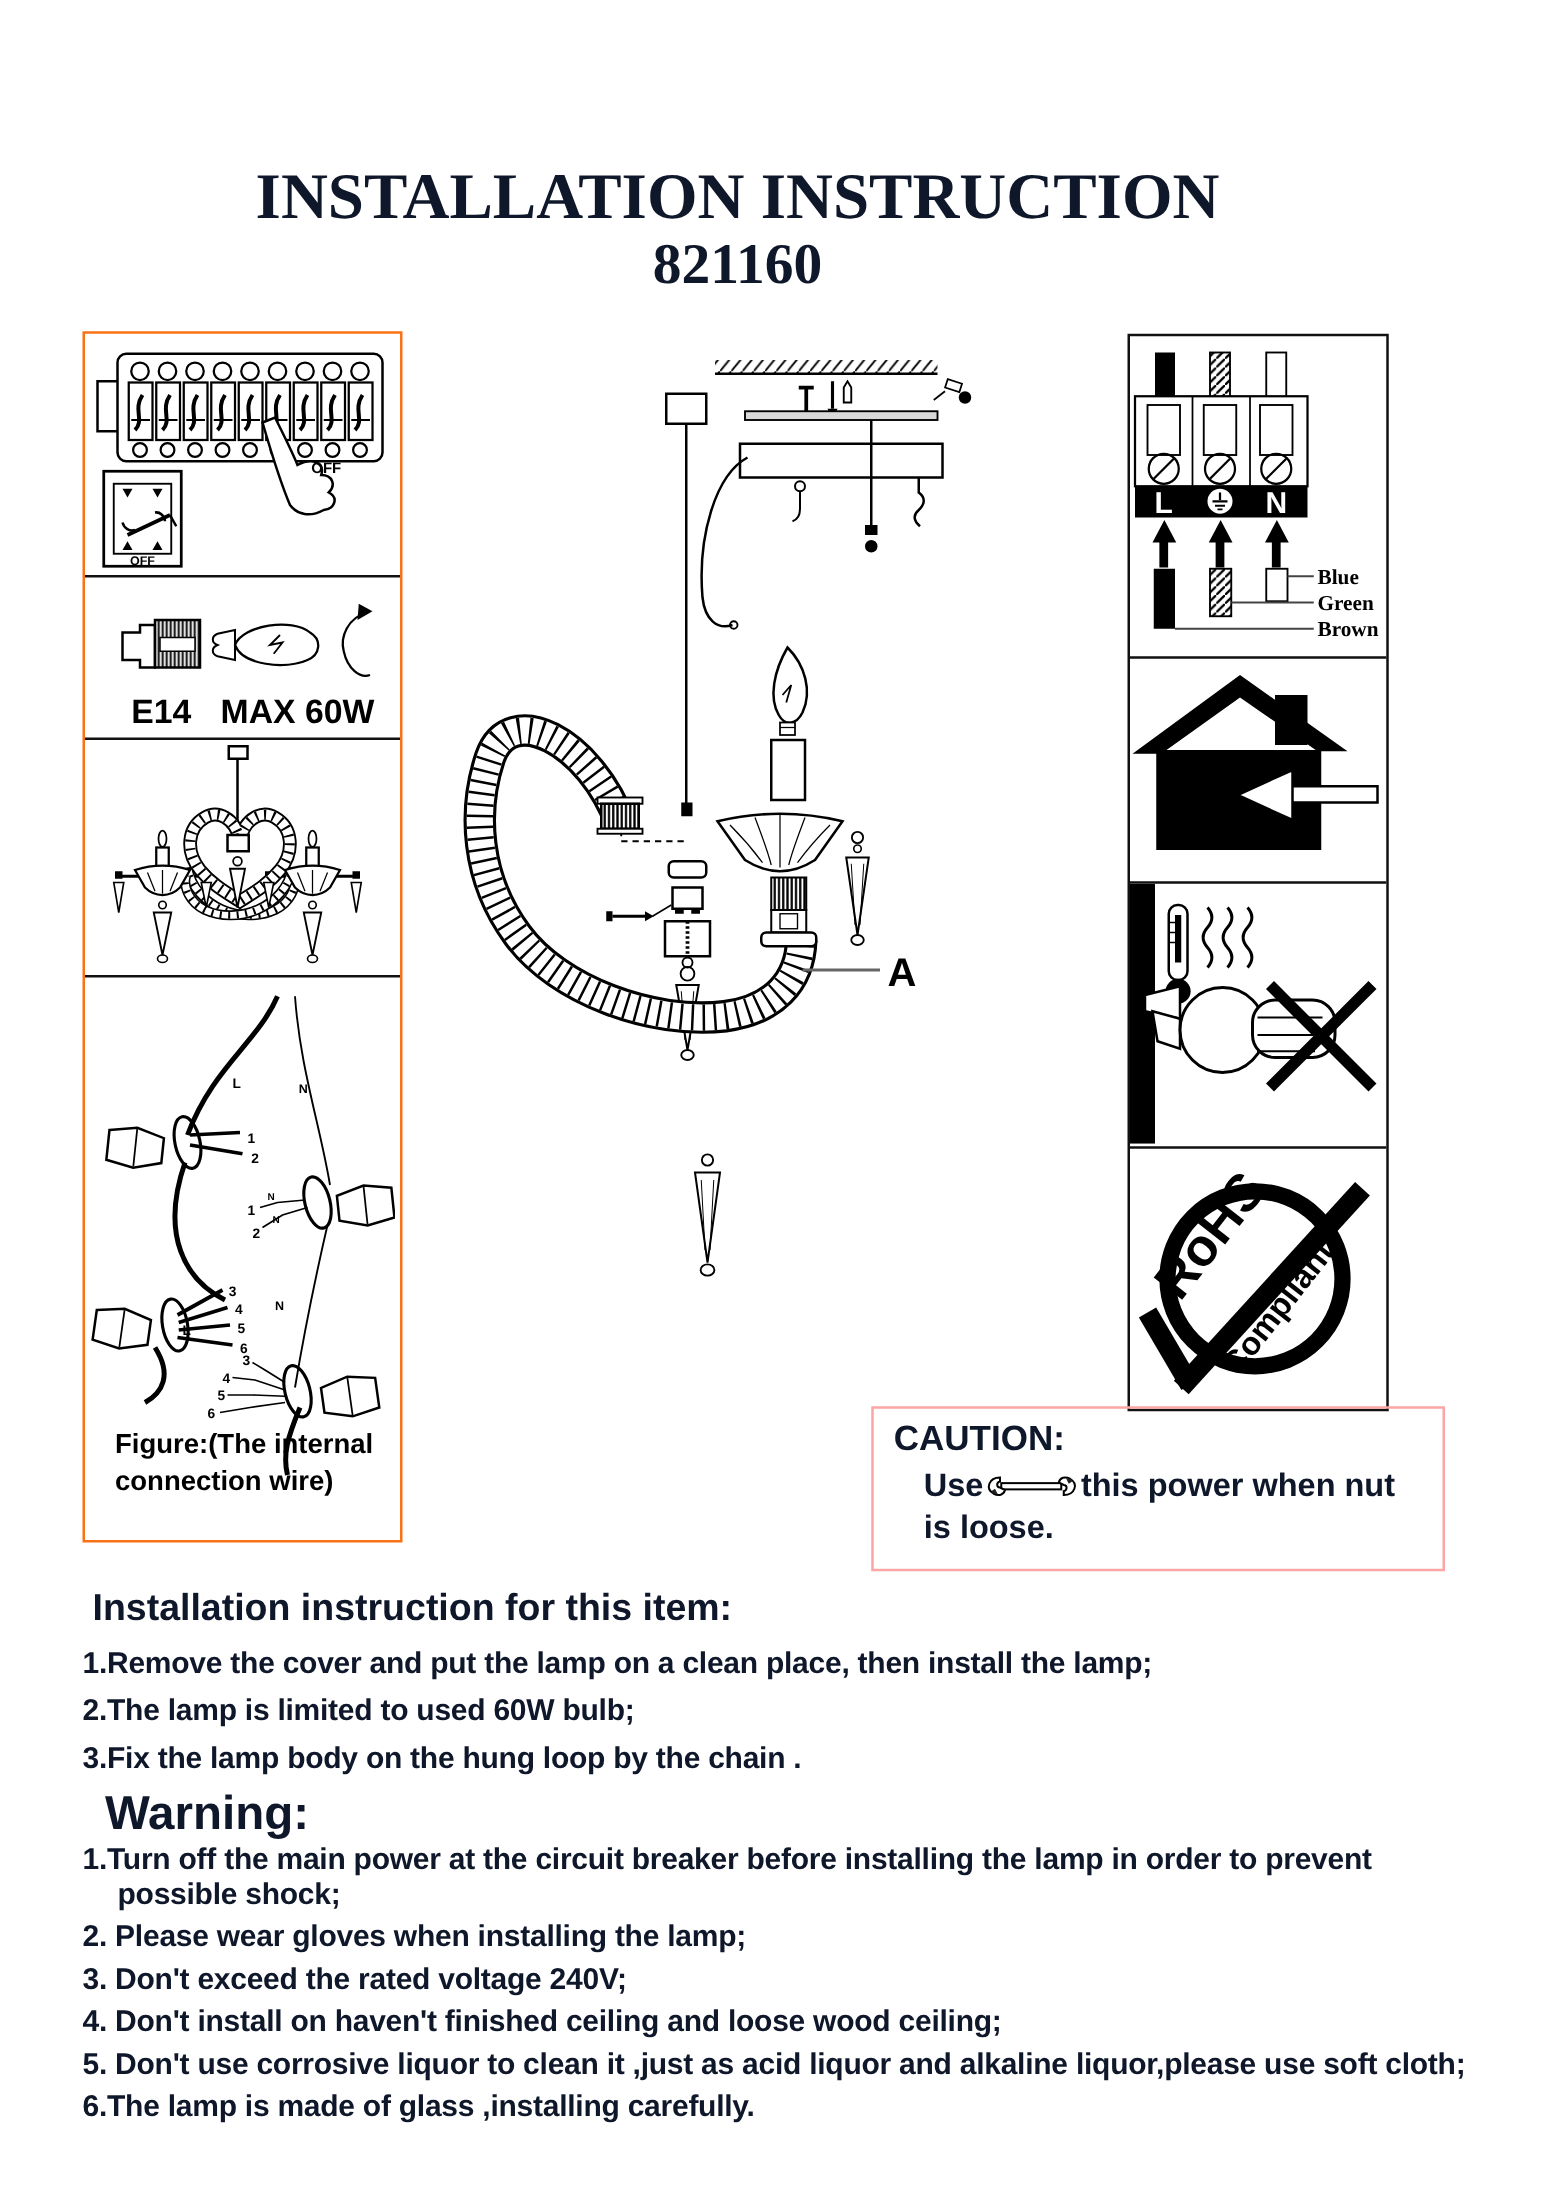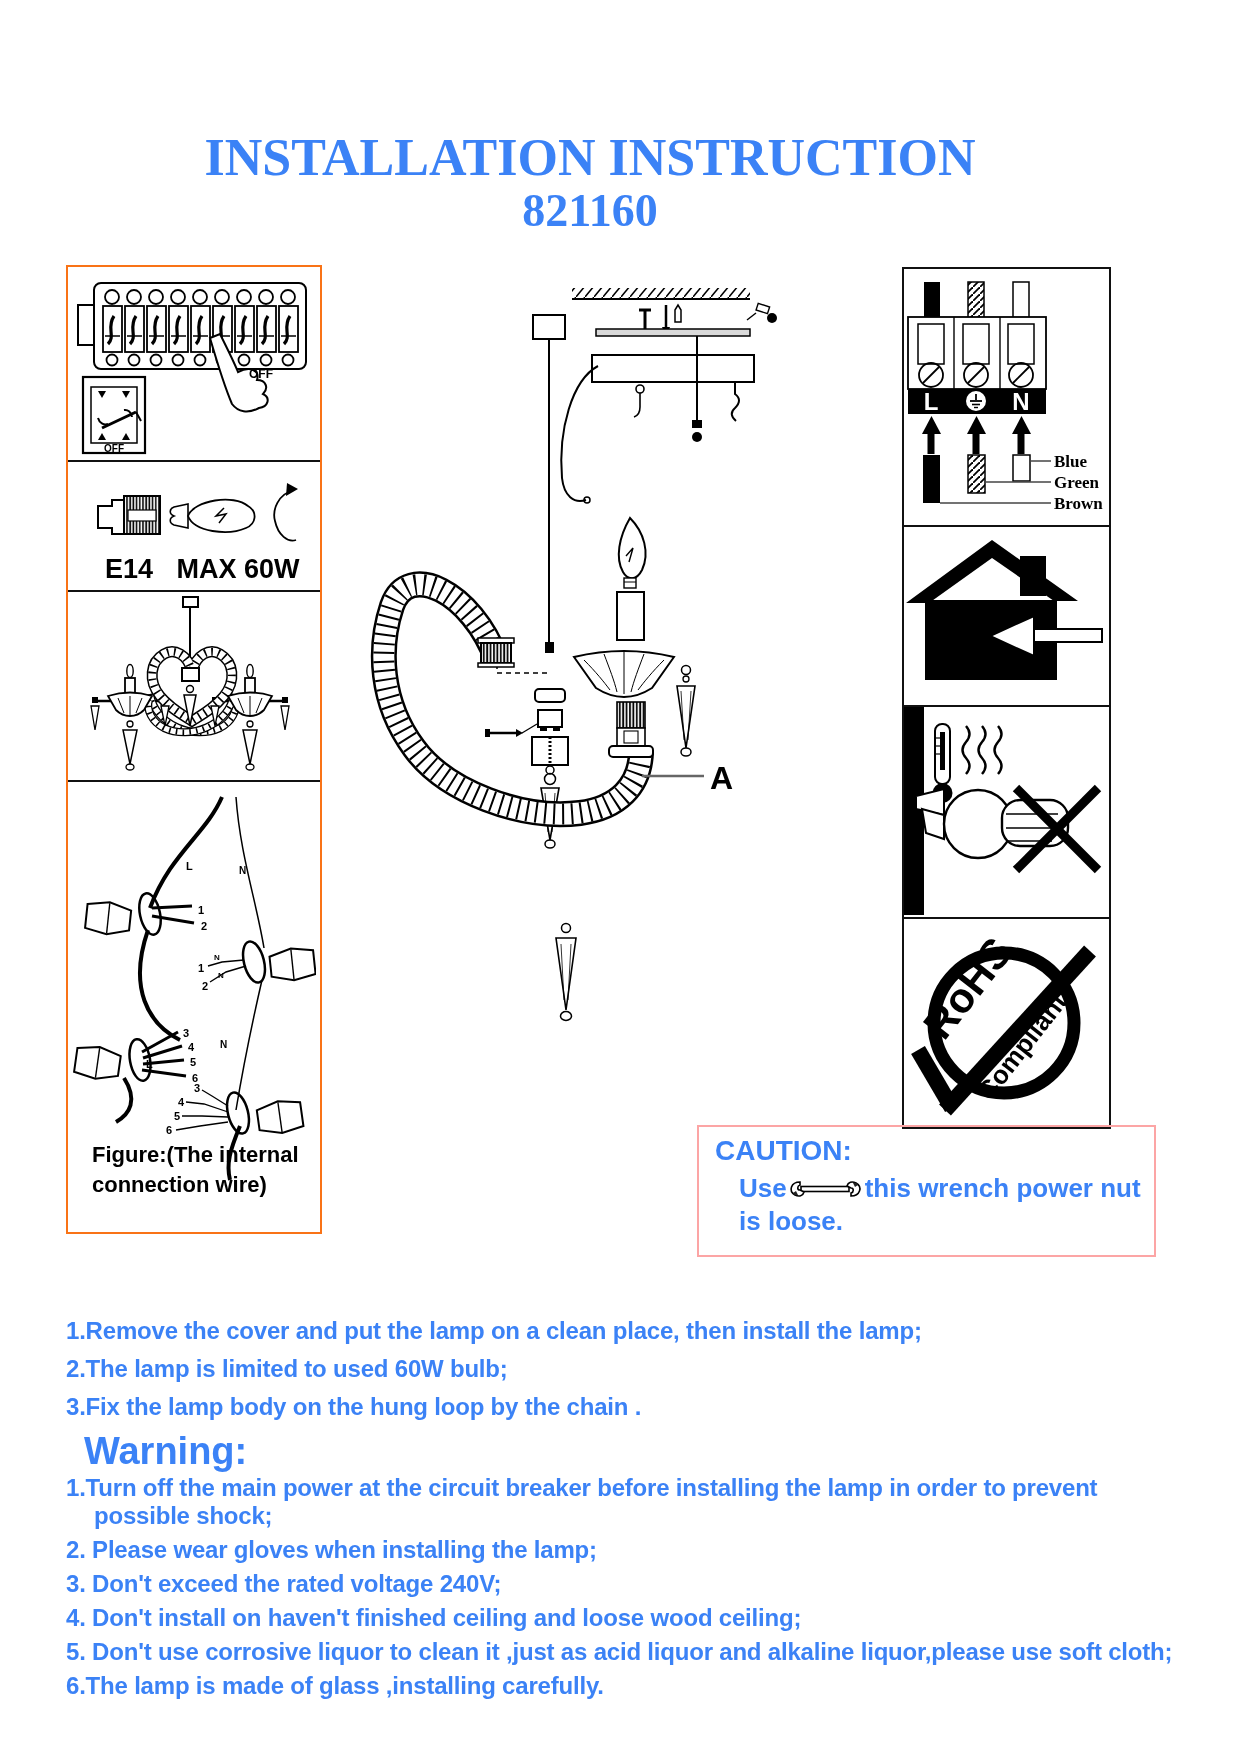--- a/index.html
+++ b/index.html
@@ -1,16 +1,16 @@
 <!DOCTYPE html>
 <html><head>
 <meta charset="utf-8">
 <style>
   html,body{margin:0;padding:0;background:#fff;}
-  .page{position:relative;width:1240px;height:1755px;background:#fff;color:#3b82f6;
+  .page{position:relative;width:1240px;height:1755px;background:#fff;color:#0f172a;
         font-family:"Liberation Sans",sans-serif;overflow:hidden;}
   .abs{position:absolute;}
   
   .title1{left:0;top:128px;width:1180px;text-align:center;
           font-family:"Liberation Serif",serif;font-weight:bold;font-size:52px;letter-spacing:0px;}
   .title2{left:0;top:184px;width:1180px;text-align:center;
           font-family:"Liberation Serif",serif;font-weight:bold;font-size:46px;}
   
   .leftcol{left:66px;top:265px;width:252px;height:965px;border:2px solid #f97316;}
   .leftcol .sec{border-top:2px solid #111;position:relative;}
@@ -460,25 +460,26 @@
     <h3>CAUTION:</h3>
     <div class="crow">
       <span>Use</span>
       <svg width="78" height="22" viewBox="0 0 78 22">
         <rect x="14" y="8.5" width="48" height="5" fill="#fff" stroke="#000" stroke-width="1.6"></rect>
         <path d="M13,4 C4,4 1,13 8,17 C12,19 16,18 17,14 L13,12 C10,12 10,8 13,7 Z" fill="#fff" stroke="#000" stroke-width="1.6"></path>
         <path d="M64,18 C73,18 76,9 69,5 C65,3 61,4 60,8 L64,10 C67,10 67,14 64,15 Z" fill="#fff" stroke="#000" stroke-width="1.6"></path>
         <path d="M6,15 a4,4 0 0 0 5,2 l-2,-4 z" fill="#222"></path>
         <path d="M71,7 a4,4 0 0 0 -5,-2 l2,4 z" fill="#222"></path>
       </svg>
-      <span>this wrench power nut</span>
+      <span>this power when nut</span>
     </div>
     <div class="crow2">is loose.</div>
   </div>
 
+  <div class="abs inst-head">Installation instruction for this item:</div>
   <div class="abs inst-list">
     <p>1.Remove the cover and put the lamp on a clean place, then install the lamp;</p>
     <p>2.The lamp is limited to used 60W bulb;</p>
     <p>3.Fix the lamp body on the  hung loop by the chain .</p>
   </div>
 
   <div class="abs warn-head">Warning:</div>
   <div class="abs warn-list">
     <p>1.Turn off the main power at the circuit breaker before installing the lamp in order to prevent possible shock;</p>
     <p>2. Please wear gloves when installing the lamp;</p>

